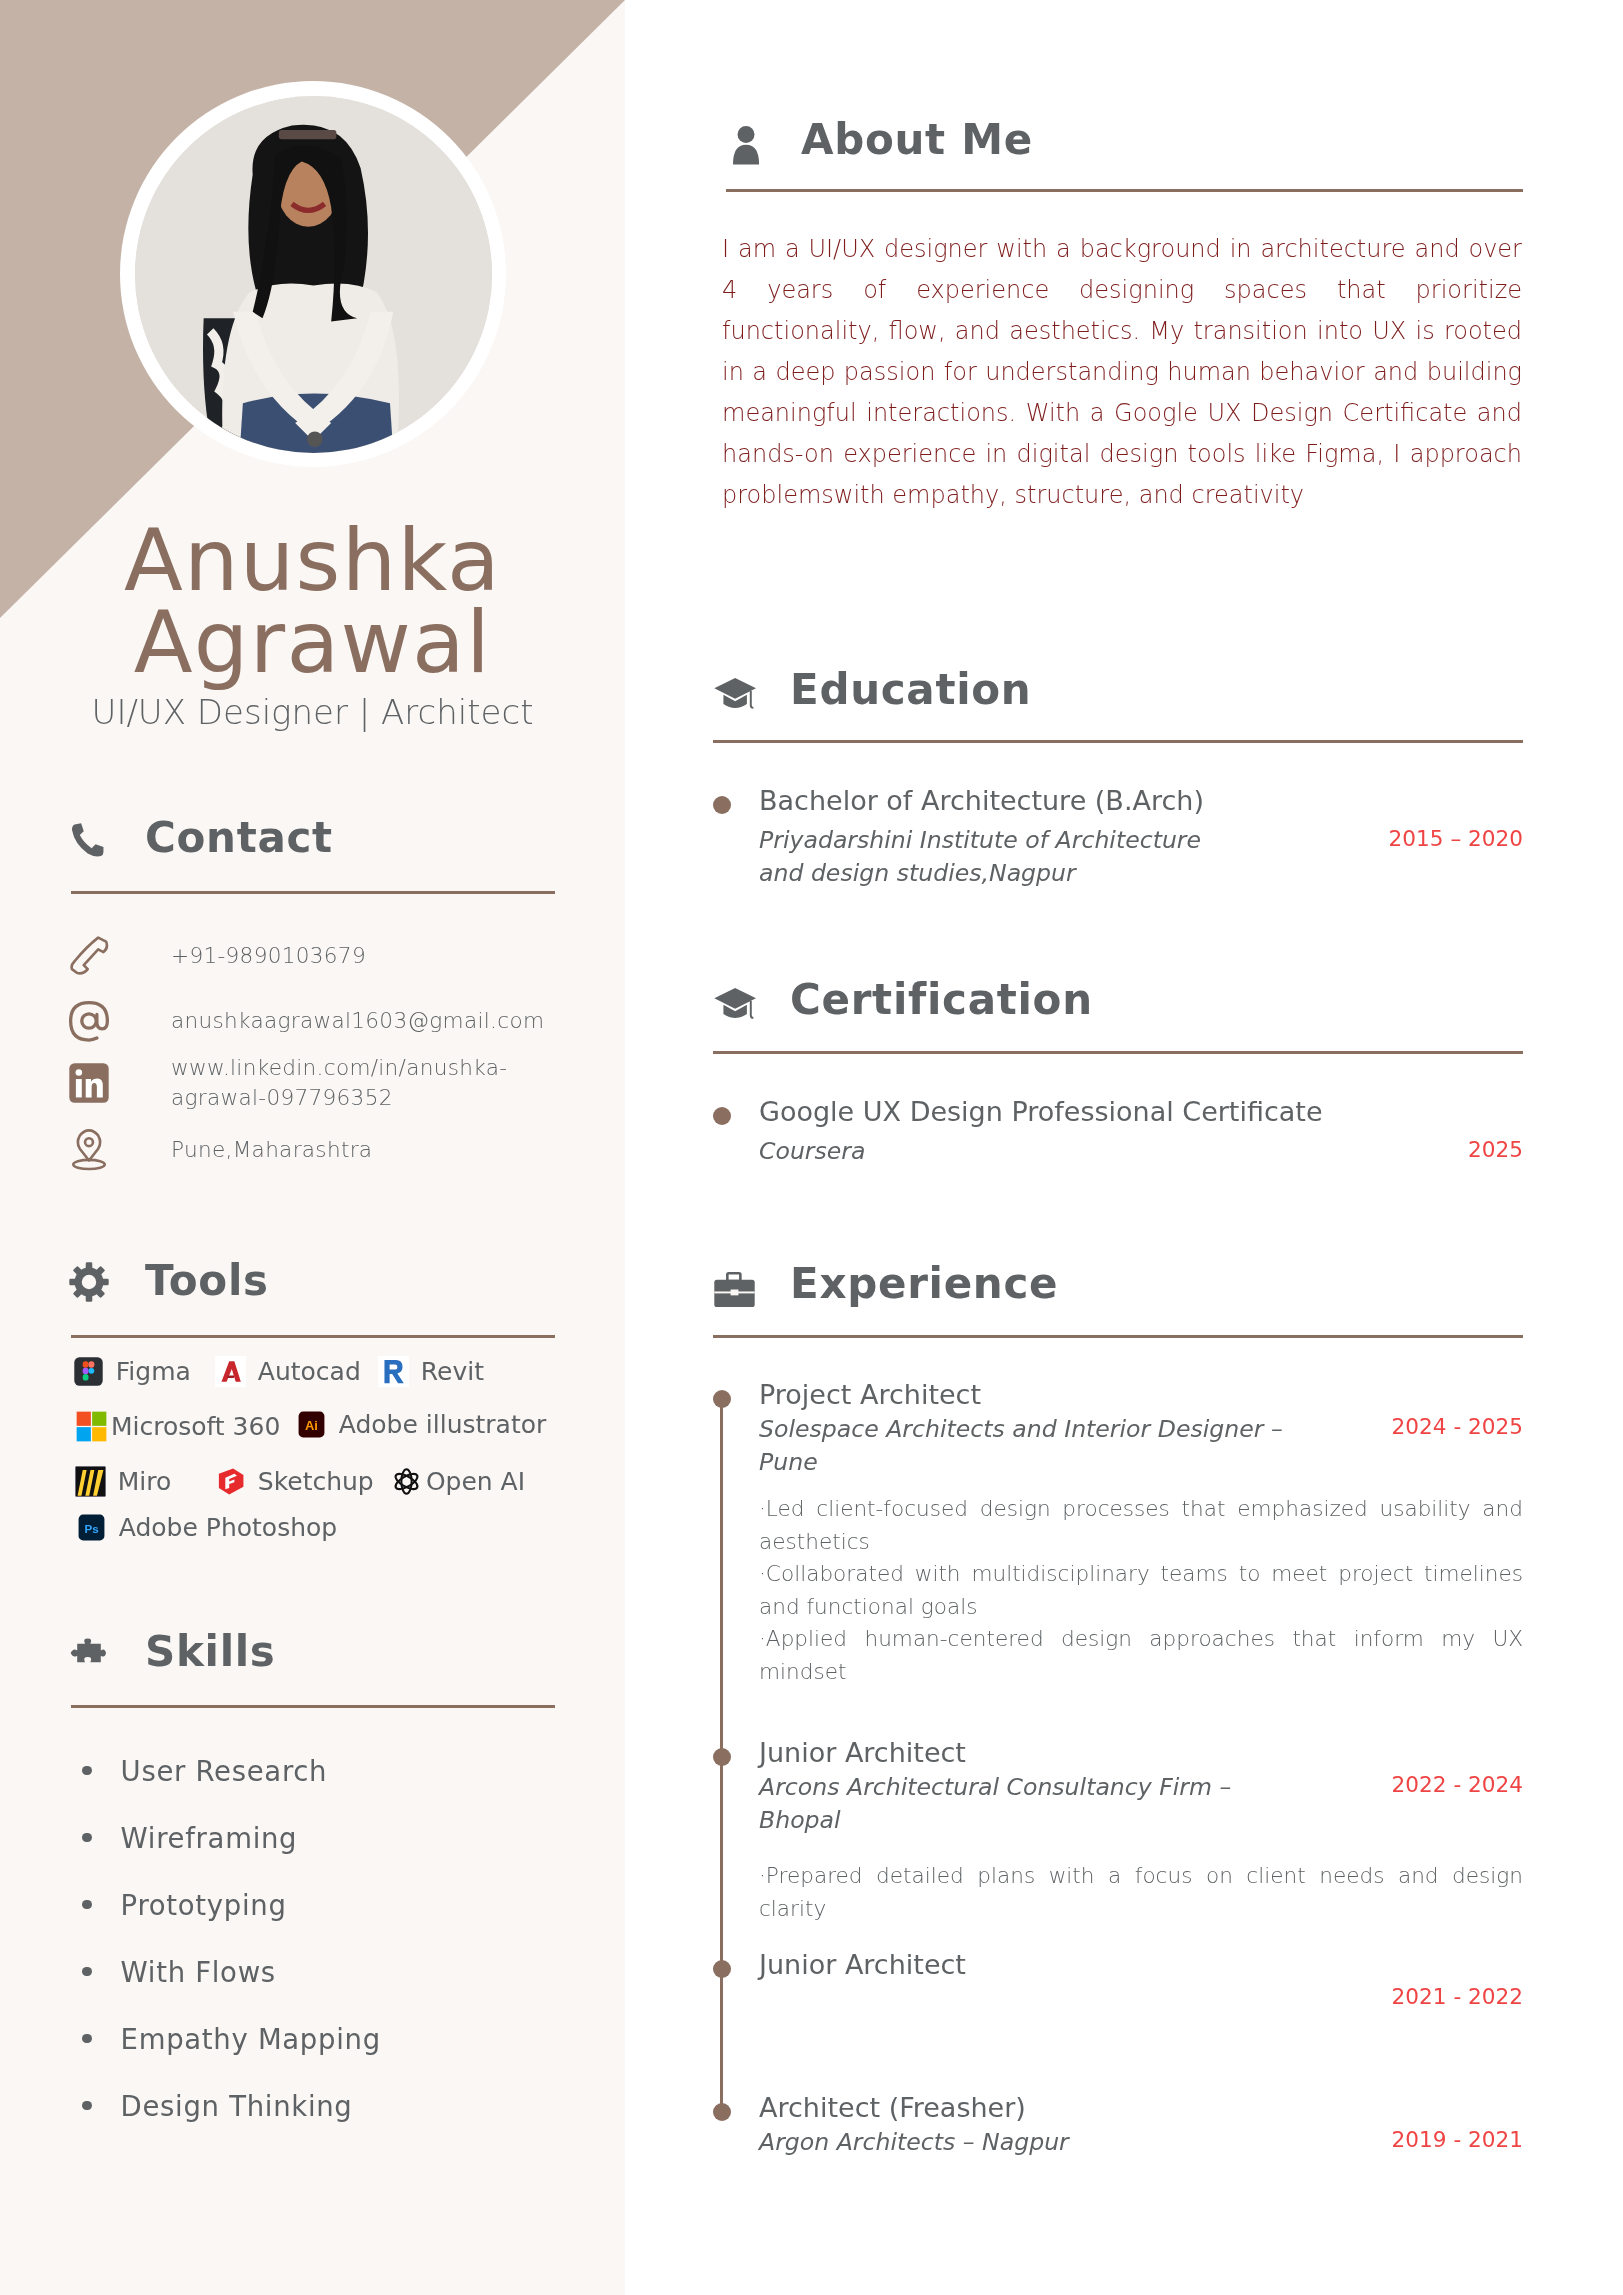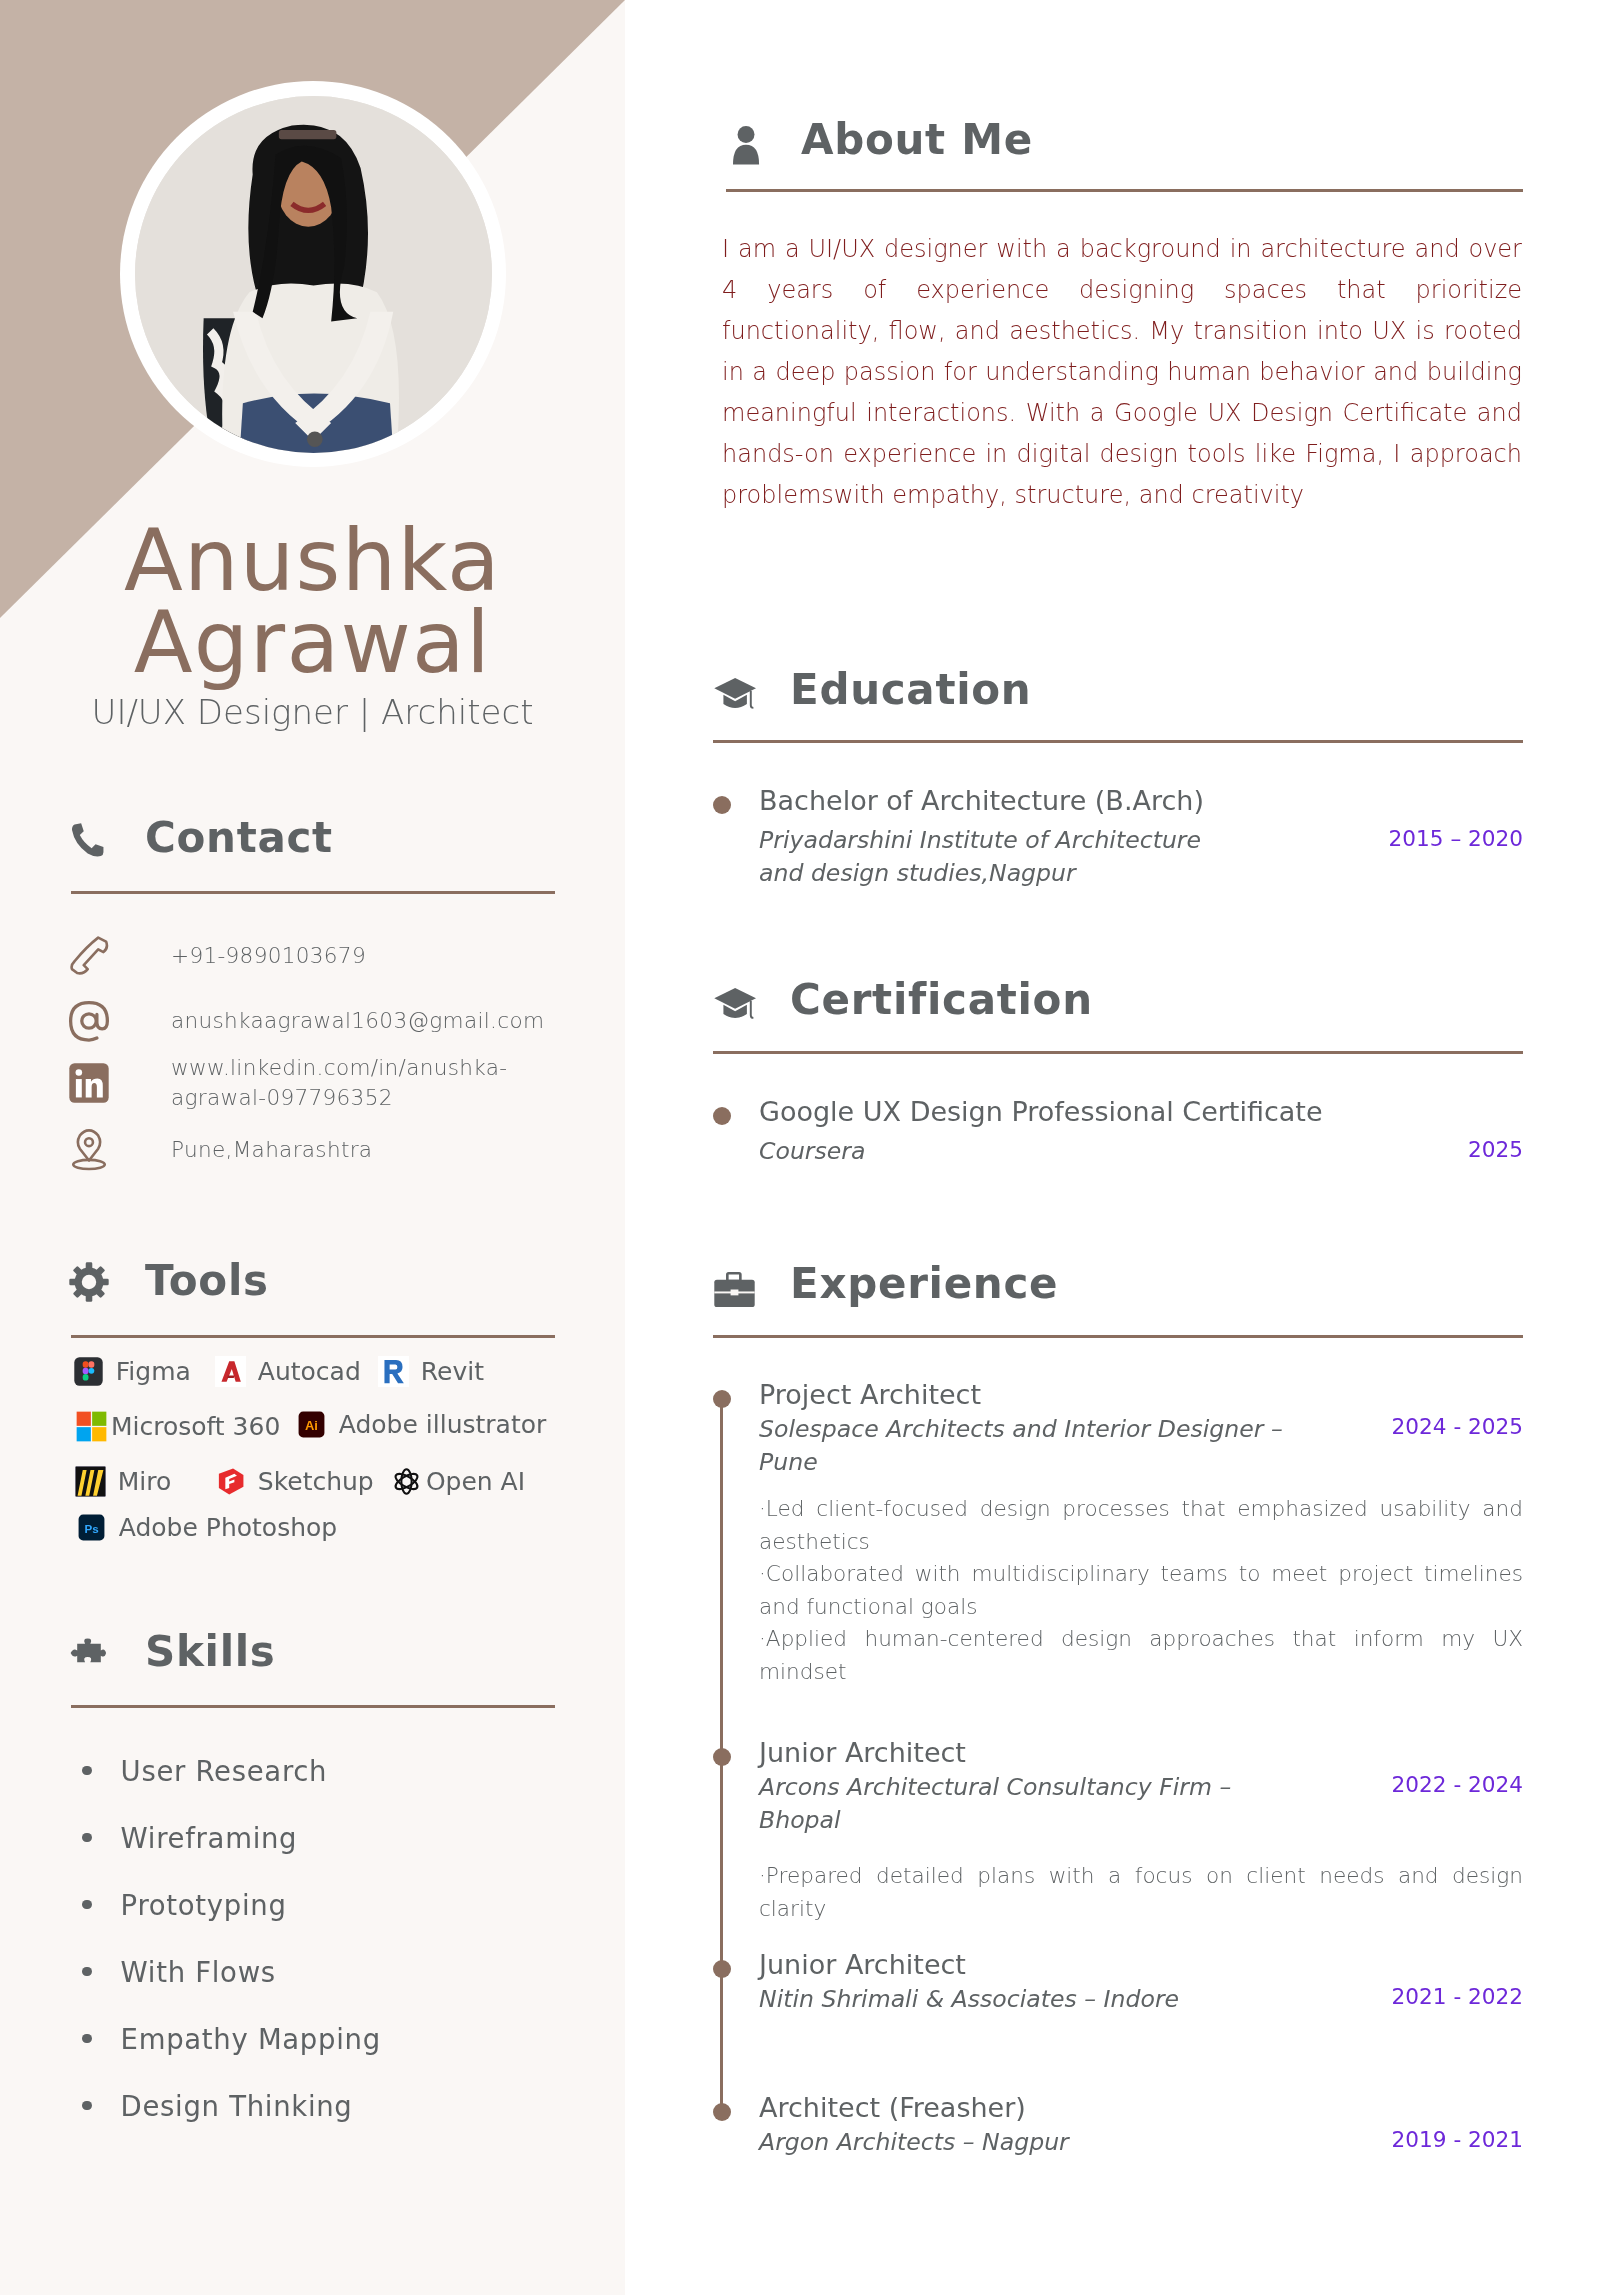--- a/index.html
+++ b/index.html
@@ -40,21 +40,21 @@
   .main-head { position: absolute; height: 72px; }
   .main-head .ico { position: absolute; left: 0; top: 13px; width: 43px; height: 43px; }
   .main-head .ttl { position: absolute; left: 77px; top: 3.9px; font-size: 42px; color: #5e6264; font-weight: bold; font-family: "DejaVu Sans", sans-serif; letter-spacing: 0.7px; }
 
   .about { position: absolute; left: 722px; top: 229px; width: 800px; font-size: 24px; line-height: 41px; text-align: justify; color: #7f1d1d; font-family: "DejaVu Sans", sans-serif; font-weight: 300; }
 
   .entry { position: absolute; left: 713px; width: 810px; }
   .entry .bullet { position: absolute; left: 0; top: 10.5px; width: 18.3px; height: 18.3px; border-radius: 50%; background: #8a6e5f; }
   .entry .etitle { position: absolute; left: 46px; top: 0; font-size: 27px; color: #5e6264; font-family: "DejaVu Sans", sans-serif; white-space: nowrap; }
   .entry .eorg { position: absolute; left: 46px; top: 39px; width: 589px; font-size: 23.6px; line-height: 33px; font-style: italic; color: #5e6264; font-family: "DejaVu Sans", sans-serif; font-weight: 300; }
-  .entry .edate { position: absolute; right: 0; top: 41px; font-size: 21.6px; color: #6d28d9; font-family: "DejaVu Sans", sans-serif; white-space: nowrap; }
+  .entry .edate { position: absolute; right: 0; top: 41px; font-size: 21.6px; color: #ef4444; font-family: "DejaVu Sans", sans-serif; white-space: nowrap; }
   .entry .edesc { position: absolute; left: 46px; width: 764px; font-size: 21.6px; line-height: 33px; text-align: justify; color: #5e6264; font-family: "DejaVu Sans", sans-serif; font-weight: 300; }
   .timeline { position: absolute; left: 720px; top: 1397px; width: 3.3px; height: 713px; background: #8a6e5f; }
 </style>
 </head>
 <body>
 
 <aside class="sidebar">
   <svg class="triangle" viewBox="0 0 955 945" preserveAspectRatio="none">
     <polygon points="0,0 955,0 0,945" fill="#c4b2a6"></polygon>
   </svg>
@@ -336,21 +336,20 @@
     <span class="bullet"></span>
     <div class="etitle">Junior Architect</div>
     <div class="eorg" style="top:34px; width:550px;">Arcons Architectural Consultancy Firm – Bhopal</div>
     <div class="edate" style="top:35px;">2022 - 2024</div>
     <div class="edesc" style="top:106px;margin-top:16px;">·Prepared detailed plans with a focus on client needs and design clarity</div>
   </div>
 
   <div class="entry" style="top:1949px; height:79px;">
     <span class="bullet"></span>
     <div class="etitle">Junior Architect</div>
-    <div class="eorg" style="top:34px; width:550px;">Nitin Shrimali &amp; Associates – Indore</div>
     <div class="edate" style="top:35px;">2021 - 2022</div>
   </div>
 
   <div class="entry" style="top:2092px; height:79px;">
     <span class="bullet"></span>
     <div class="etitle">Architect (Freasher)</div>
     <div class="eorg" style="top:34px; width:550px;">Argon Architects – Nagpur</div>
     <div class="edate" style="top:35px;">2019 - 2021</div>
   </div>
 </main>

